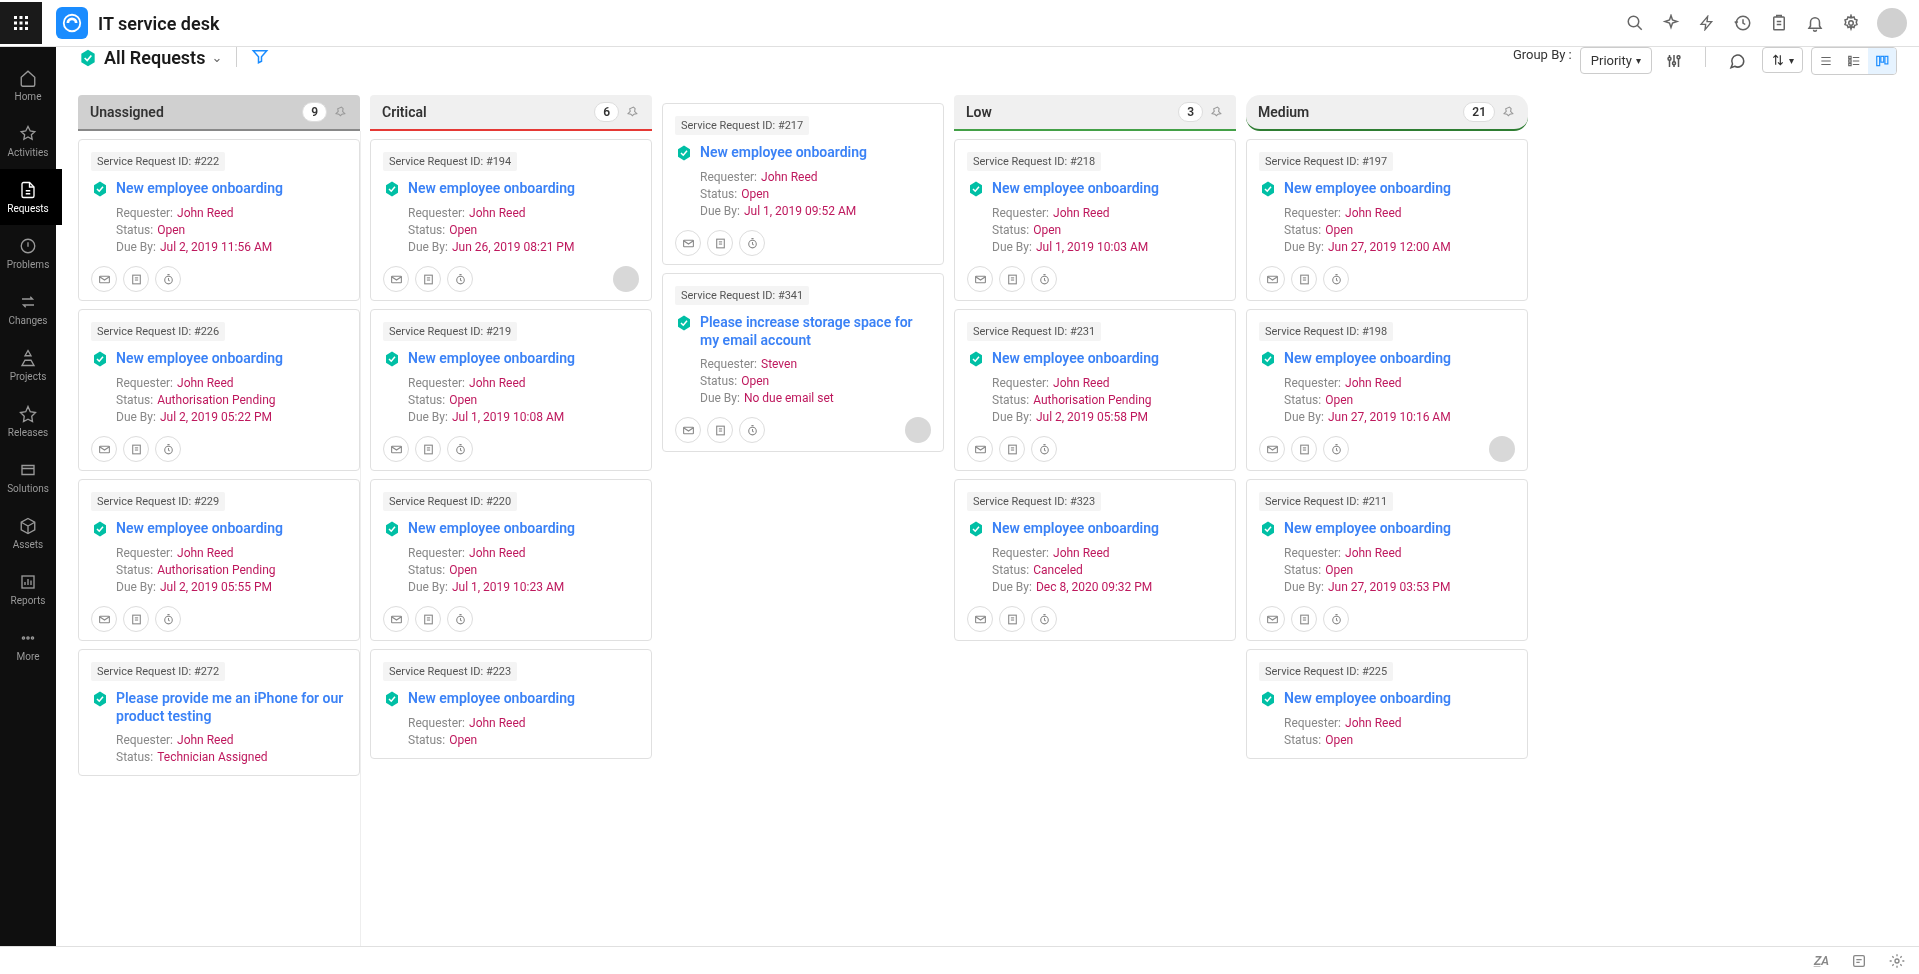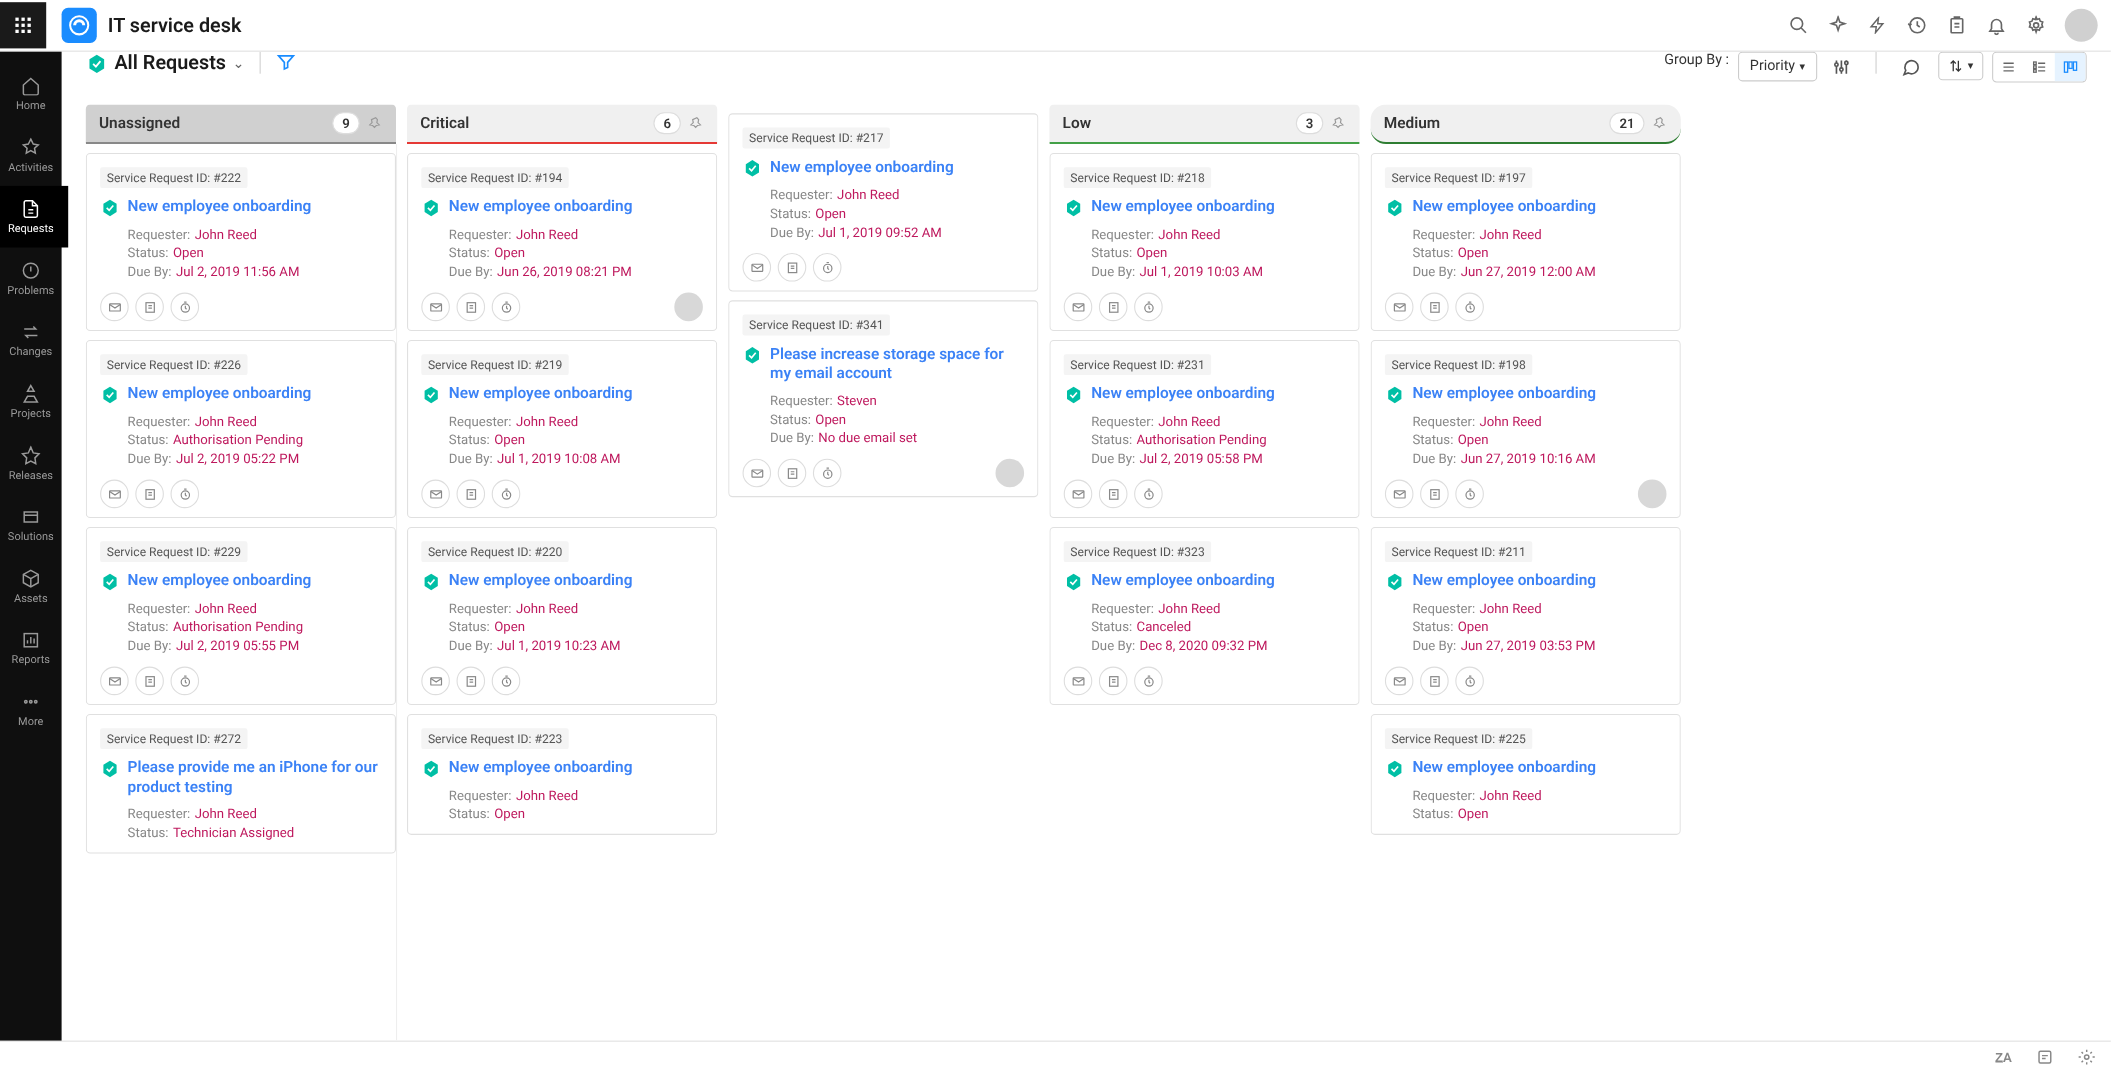--- a/index.html
+++ b/index.html
@@ -63,21 +63,21 @@
 .card .card-title { font-weight: 600; font-size: 14px; color: #3b82f6; line-height: 1.3; }
 .card .meta { margin-left: 25px; font-size: 12px; margin-bottom: 3px; }
 .card .meta .lbl { color: #888; margin-right: 4px; }
 .card .meta .val { color: #be185d; }
 .card .card-footer { display: flex; align-items: center; margin-top: 12px; gap: 6px; }
 .card .act-btn { width: 26px; height: 26px; border: 1px solid #ddd; border-radius: 50%; display: flex; align-items: center; justify-content: center; cursor: pointer; color: #888; }
 .card .cf-spacer { flex: 1; }
 .card .assignee { width: 26px; height: 26px; border-radius: 50%; background: #d8d8d8; }
 
 .bottombar { height: 28px; border-top: 1px solid #e0e0e0; display: flex; align-items: center; justify-content: flex-end; padding: 0 8px; gap: 10px; color: #888; }
-.bottombar .bb-ico { cursor: pointer; padding: 2px 6px; }
+.bottombar .bb-ico { cursor: pointer; padding: 2px 6px; font-style: italic; }
 
 svg { display: block; }
 </style>
 </head>
 <body>
 
 <div class="topbar">
   <div class="apps-icon">
     <svg width="16" height="16" viewBox="0 0 16 16">
         <g fill="#fff">

